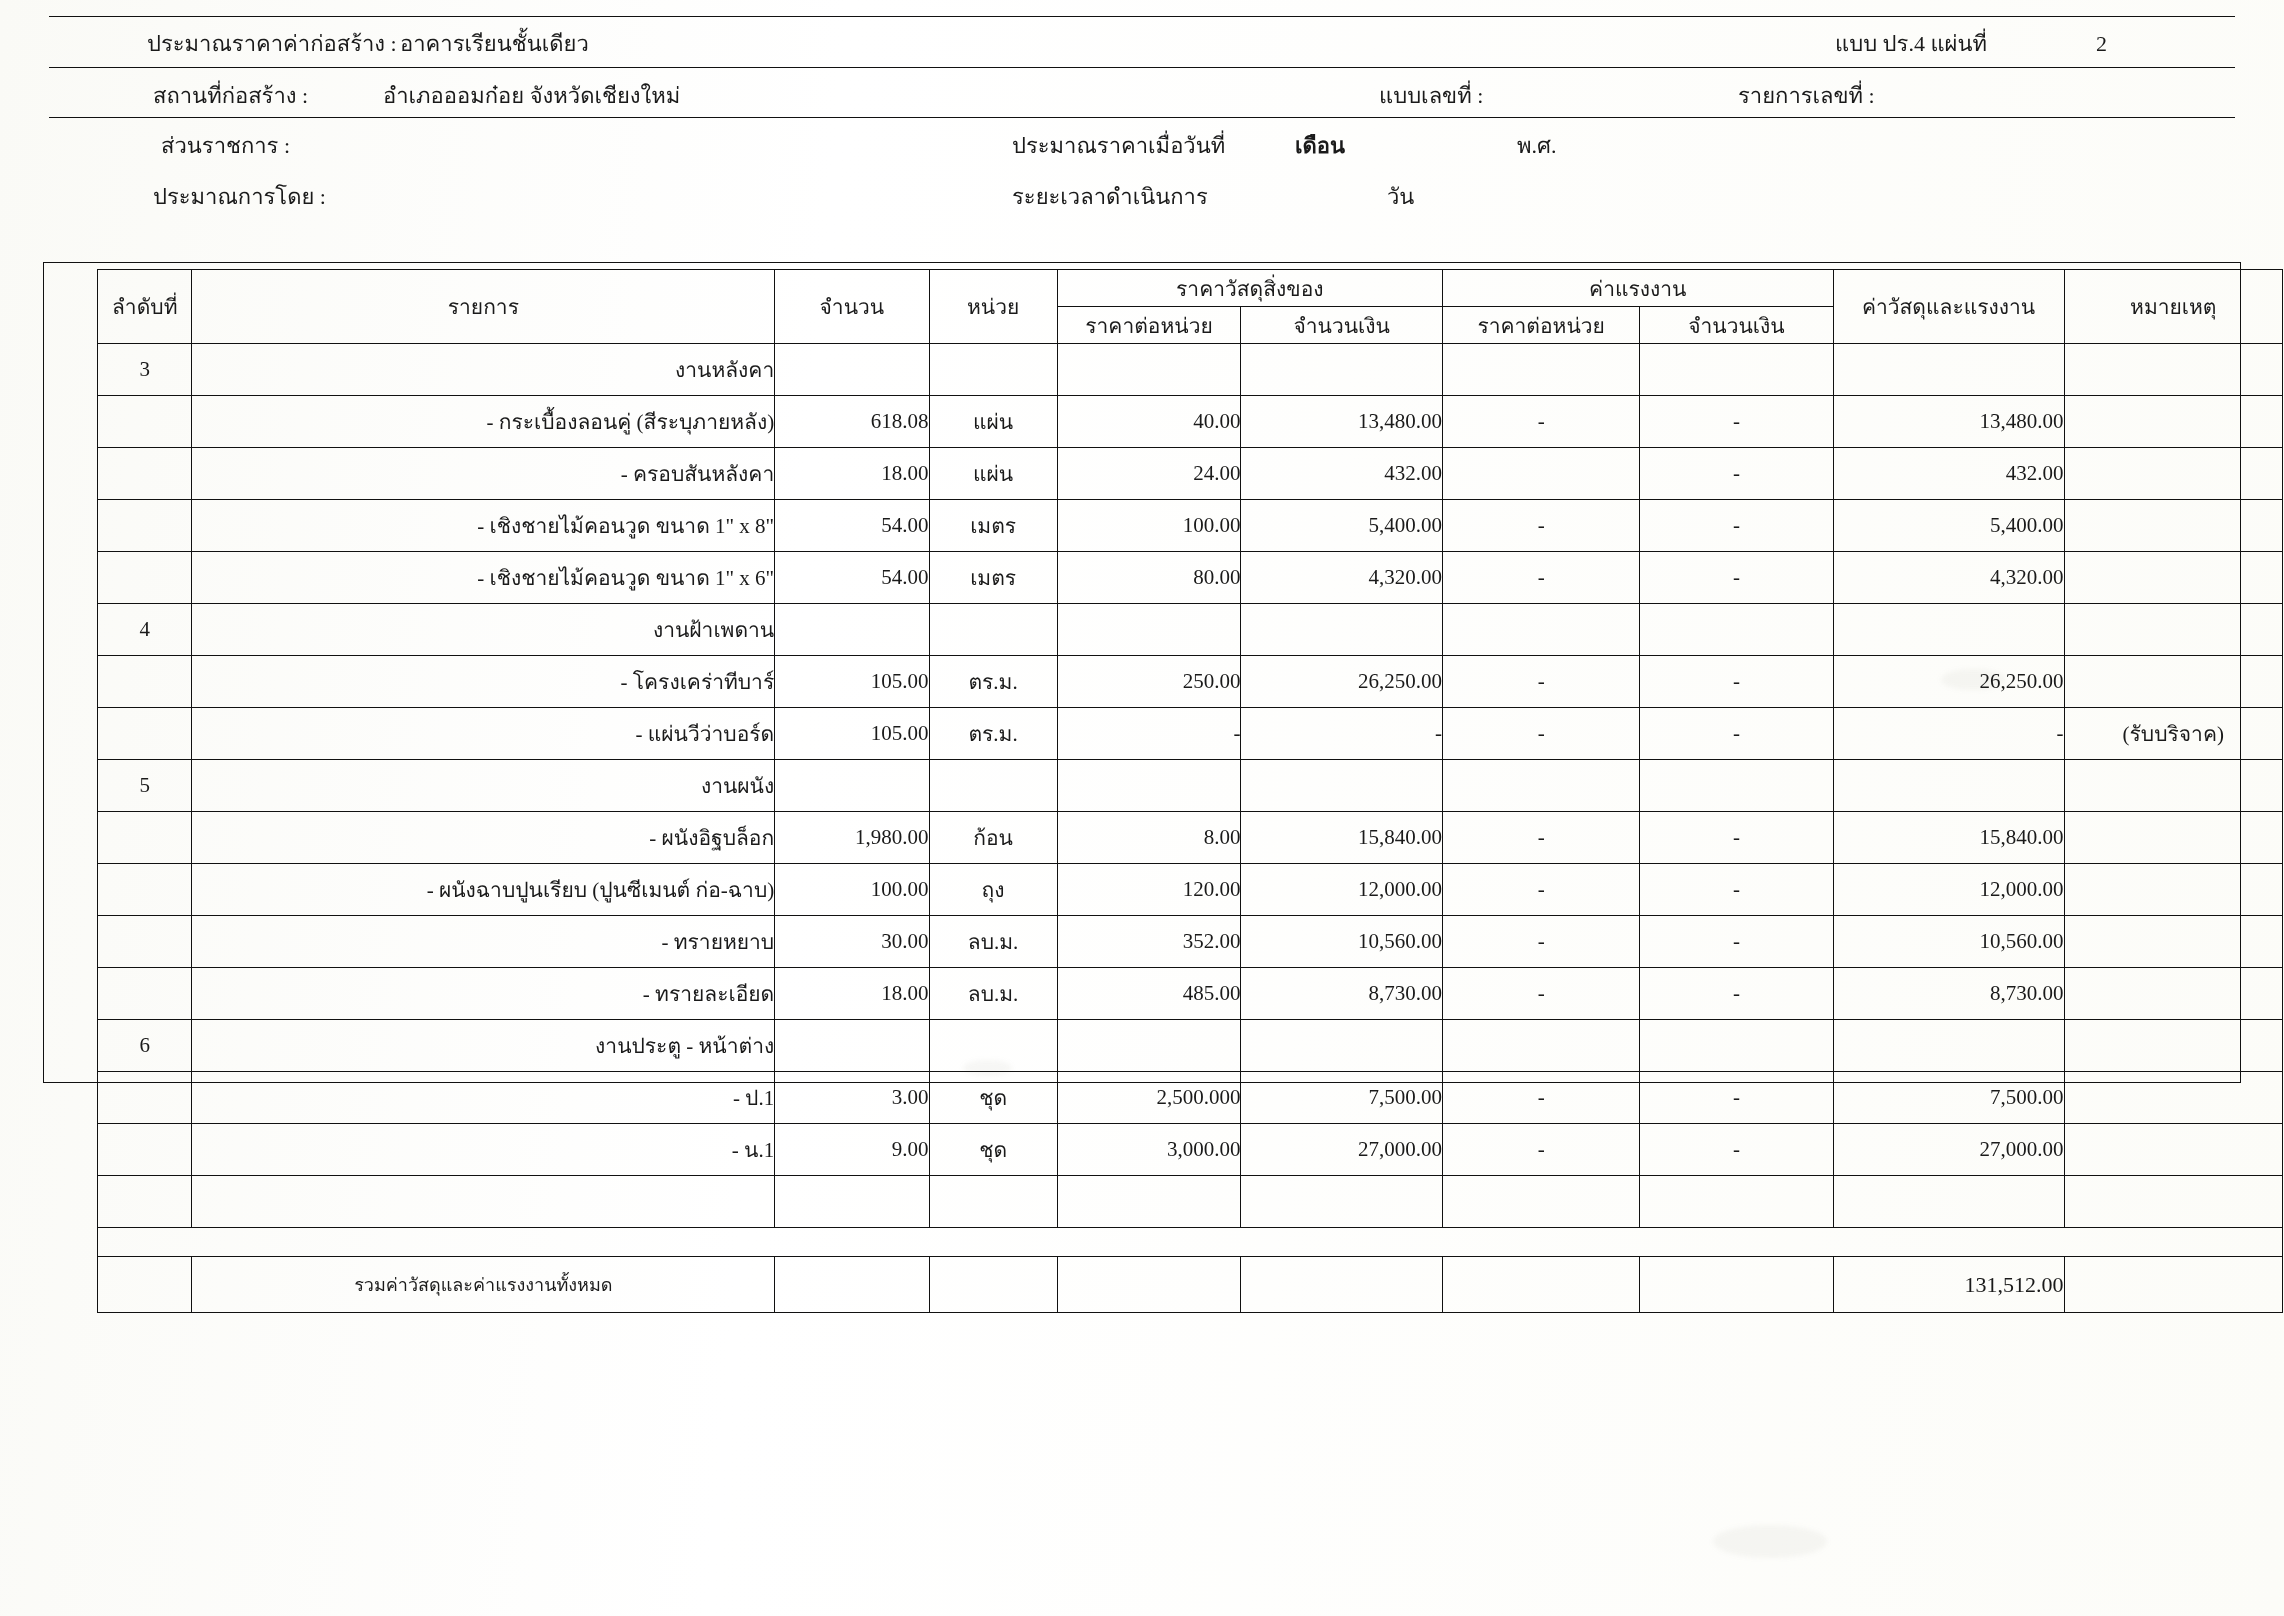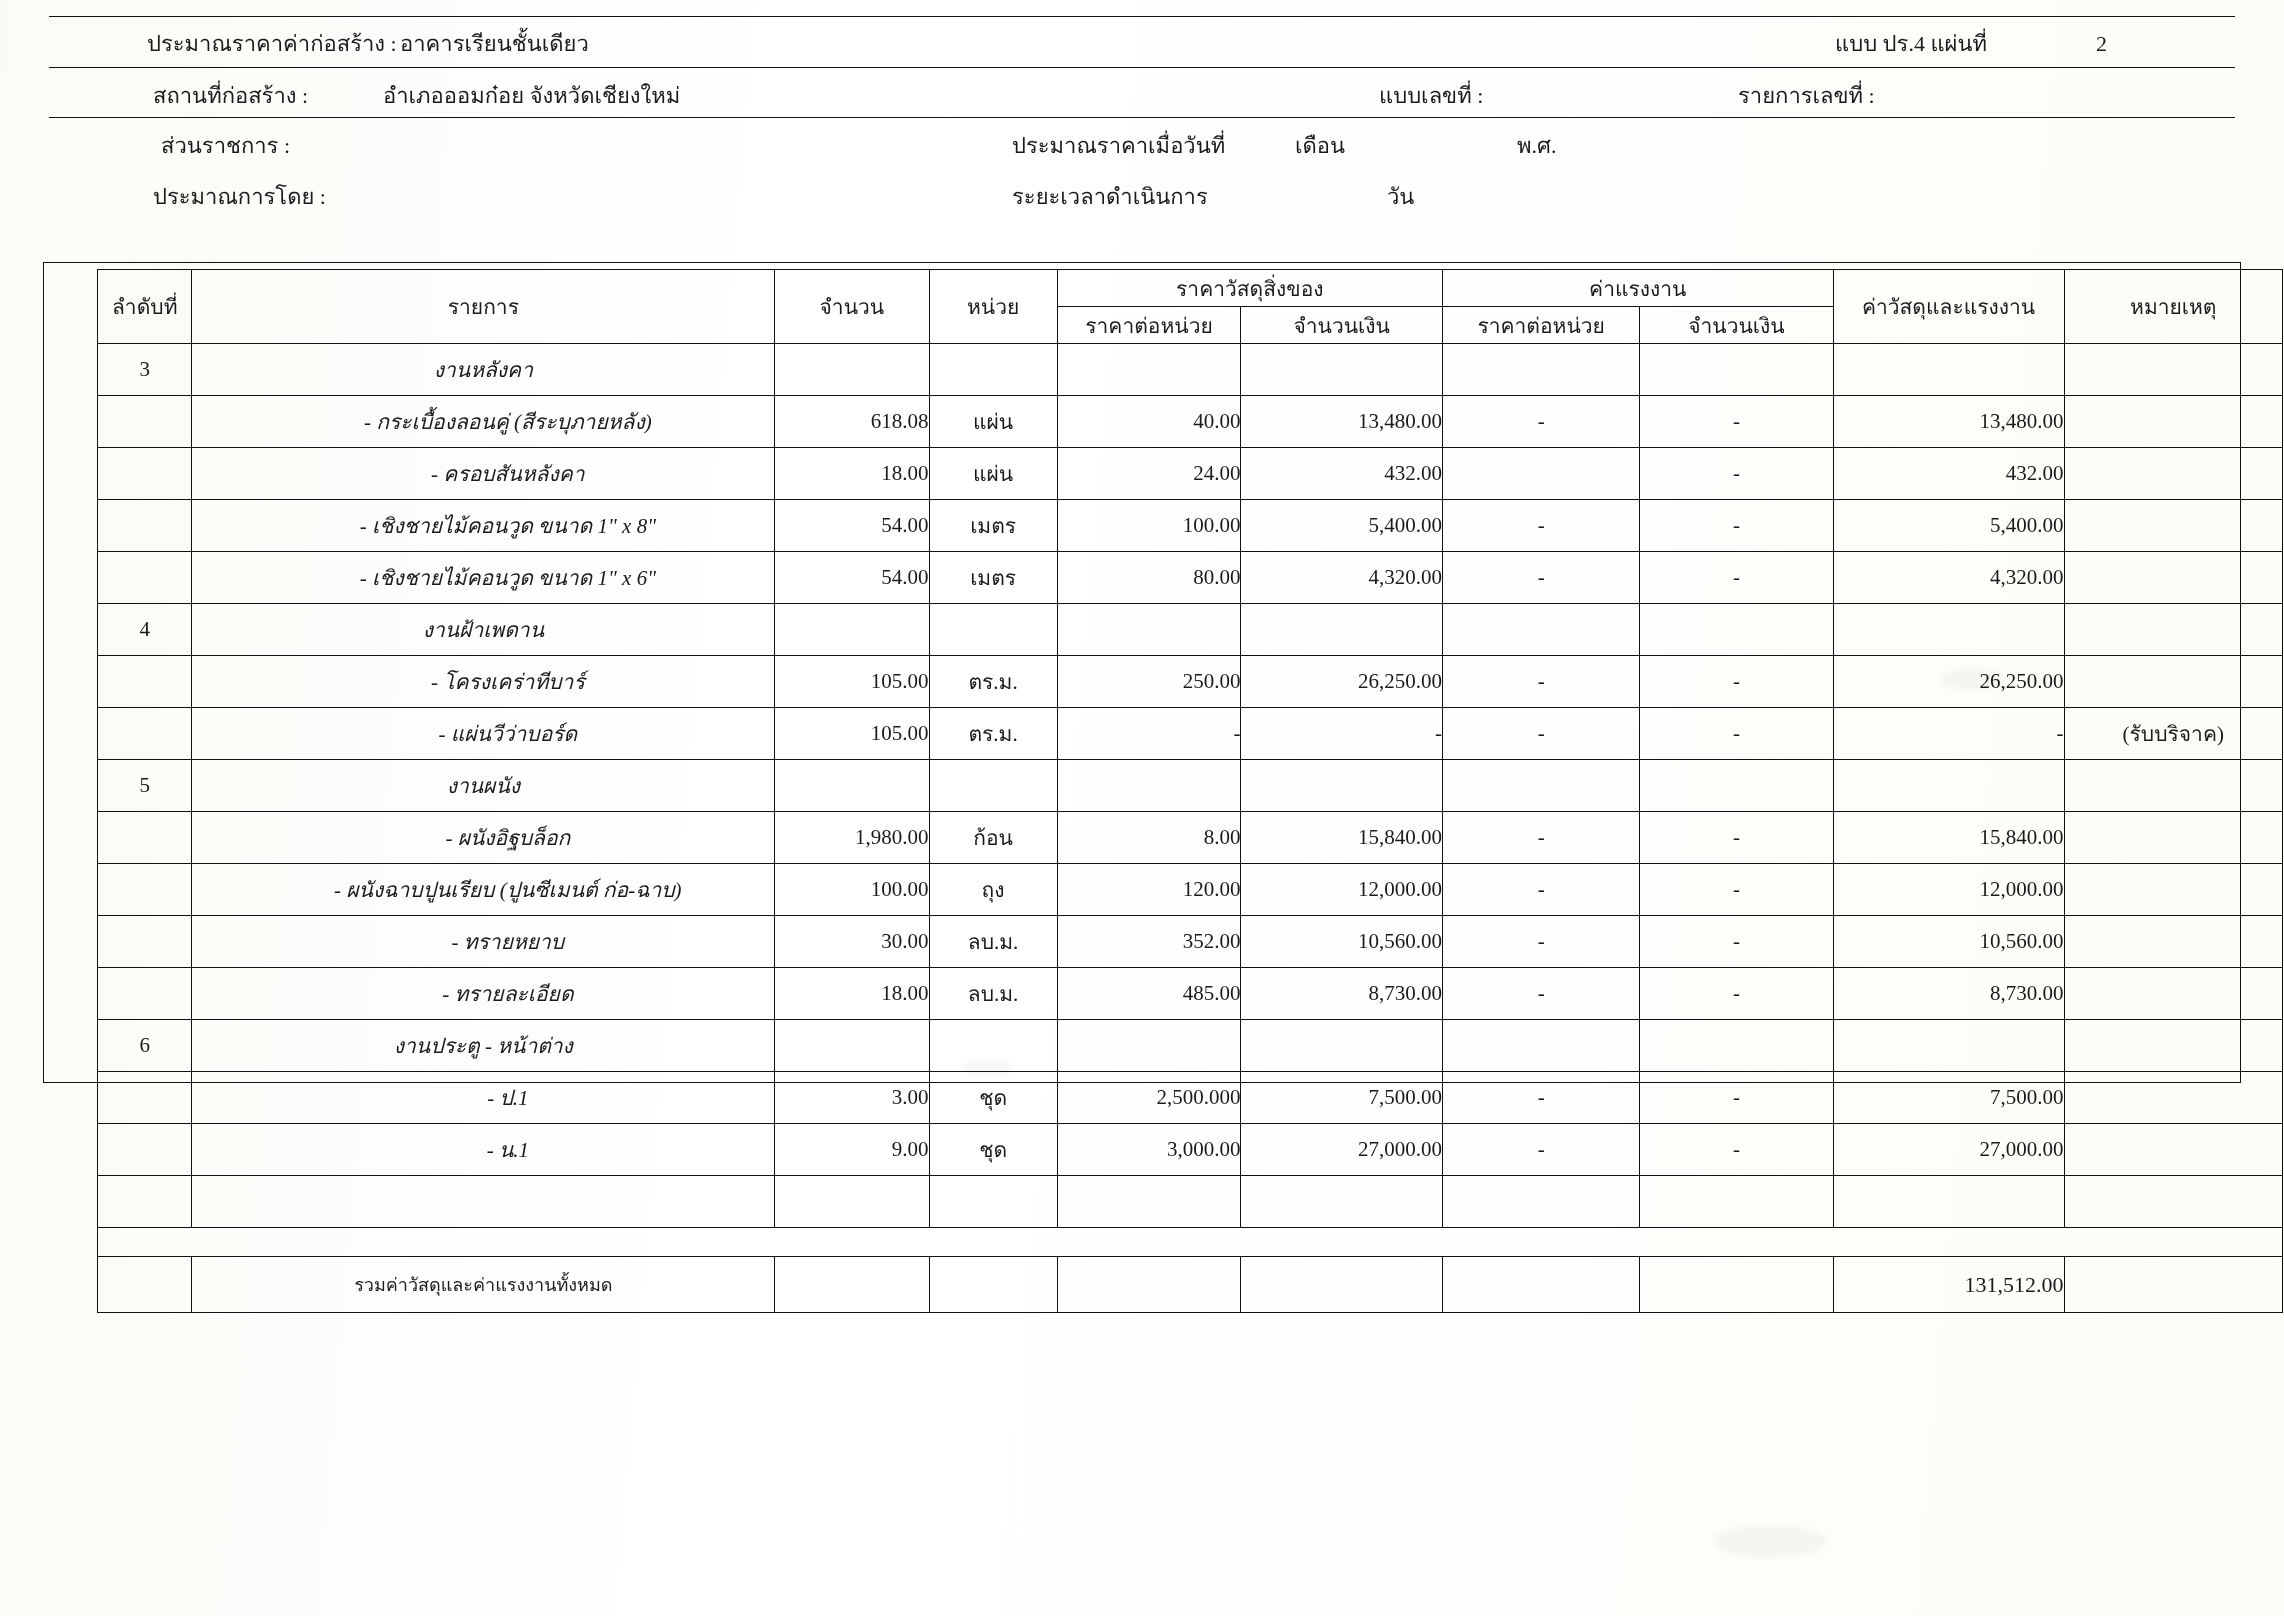--- a/index.html
+++ b/index.html
@@ -84,21 +84,21 @@
     font-weight: normal;
   }
   table.main th {
     text-align: center;
     font-size: 21px;
     height: 36px;
   }
   .hrow1 th { height: 47px; }
   .hrow2 th { height: 44px; font-family: Liberation Serif, serif; }
   td.c-no     { text-align: center; height: 52px; }
-  td.c-desc   { text-align: center;  padding-left: 21px; font-style: italic; }
+  td.c-desc   { text-align: right;  padding-left: 21px; }
   td.c-desc.indent { padding-left: 49px; }
   td.c-num    { text-align: right; padding-right: 18px; }
   td.c-unit   { text-align: center; }
   td.c-note   { text-align: center; }
   tr.data td { height: 51px; }
   tr.spacer td { height: 28px; border-left: 1.6px solid #111; border-right: 1.6px solid #111; }
   tr.total td { height: 55px; }
   .total-label { text-align: center; font-weight: bold; font-size: 18px; }
   .total-value { text-align: right; padding-right: 18px; font-weight: bold; font-size: 22px; }
 
@@ -154,21 +154,21 @@
         <span class="hdr-cell thai" style="left:1868px; top:18px;"></span>
       </div>
 
       <div class="hdr-rule" style="top:101px;"></div>
 
       <div class="hdr-row" style="top:101px;">
         <span class="hdr-cell thai" style="left:104px; top:18px;margin-left:8px;">ส่วนราชการ :</span>
         <span class="hdr-cell thai" style="left:326px; top:18px;"></span>
         <span class="hdr-cell thai" style="left:963px; top:18px;">ประมาณราคาเมื่อวันที่</span>
         <span class="hdr-cell thai" style="left:1215px; top:18px;"></span>
-        <span class="hdr-cell thai" style="left:1246px; top:18px;">เดือน</span>
+        <span class="hdr-cell thai" style="left:1246px; top:18px;font-weight:bold;">เดือน</span>
         <span class="hdr-cell thai" style="left:1346px; top:18px;"></span>
         <span class="hdr-cell thai" style="left:1468px; top:18px;">พ.ศ.</span>
         <span class="hdr-cell thai" style="left:1534px; top:18px;"></span>
       </div>
 
       <div class="hdr-row" style="top:152px;">
         <span class="hdr-cell thai" style="left:104px; top:18px;">ประมาณการโดย :</span>
         <span class="hdr-cell thai" style="left:326px; top:18px;"></span>
         <span class="hdr-cell thai" style="left:963px; top:18px;">ระยะเวลาดำเนินการ</span>
         <span class="hdr-cell thai" style="left:1240px; top:18px;"></span>

